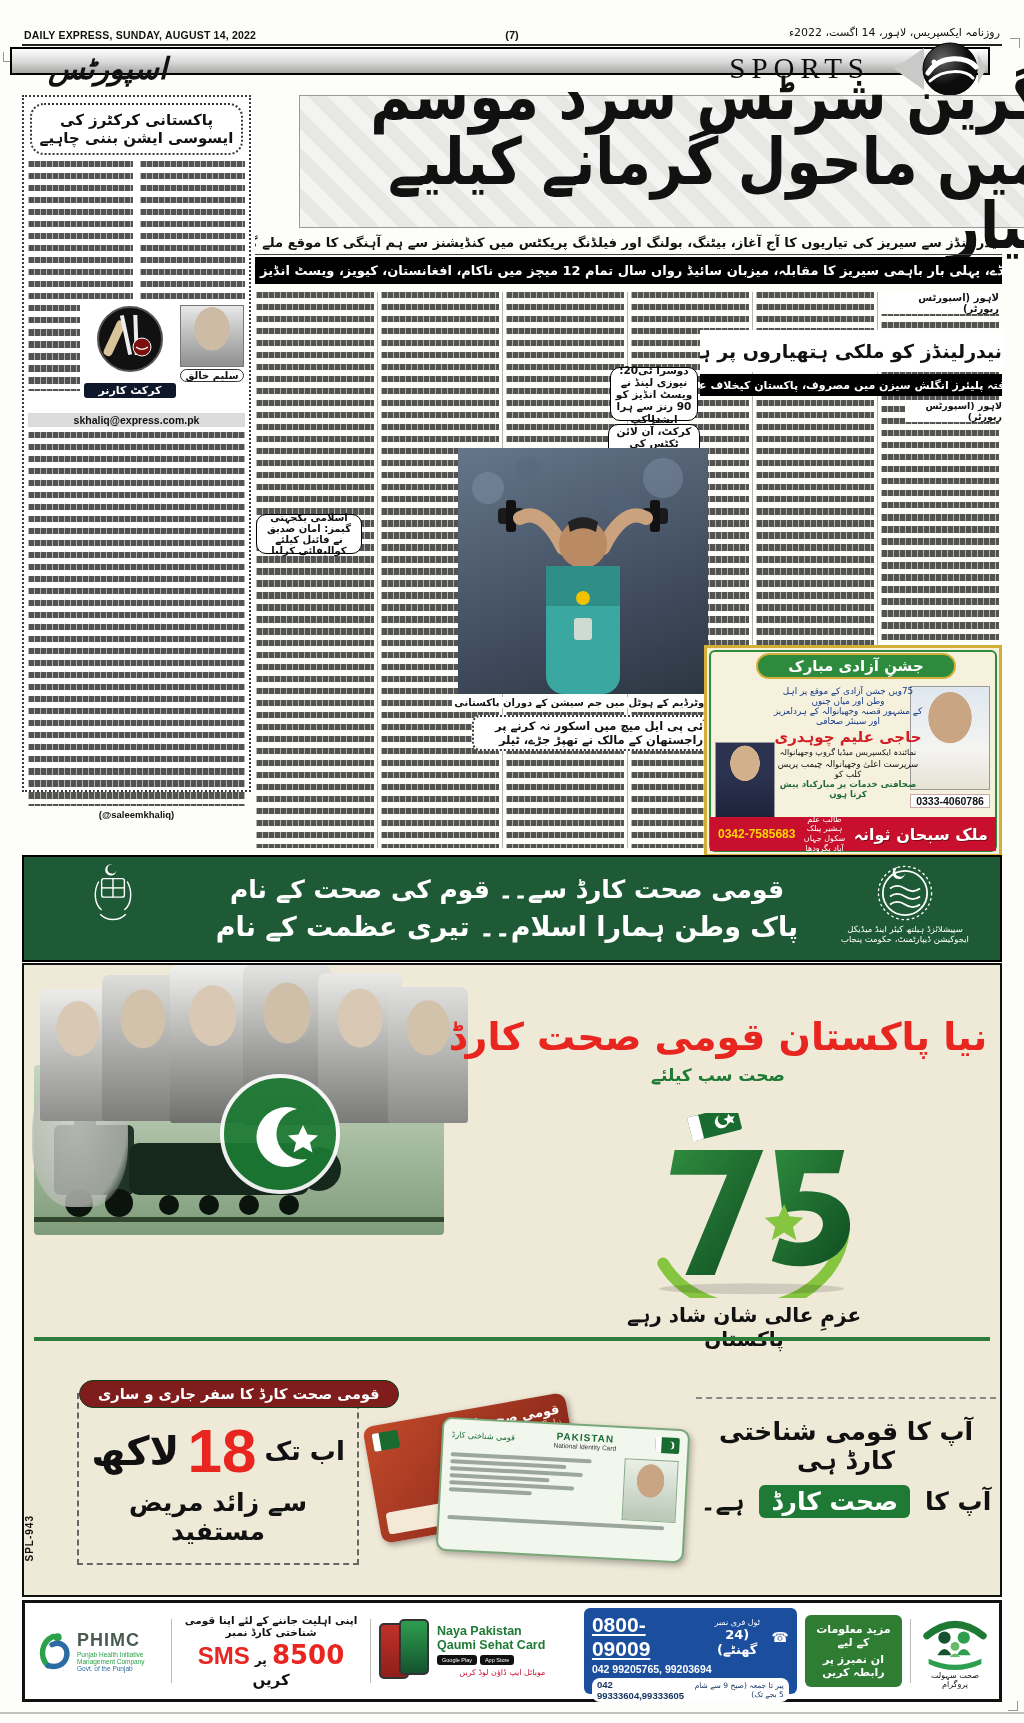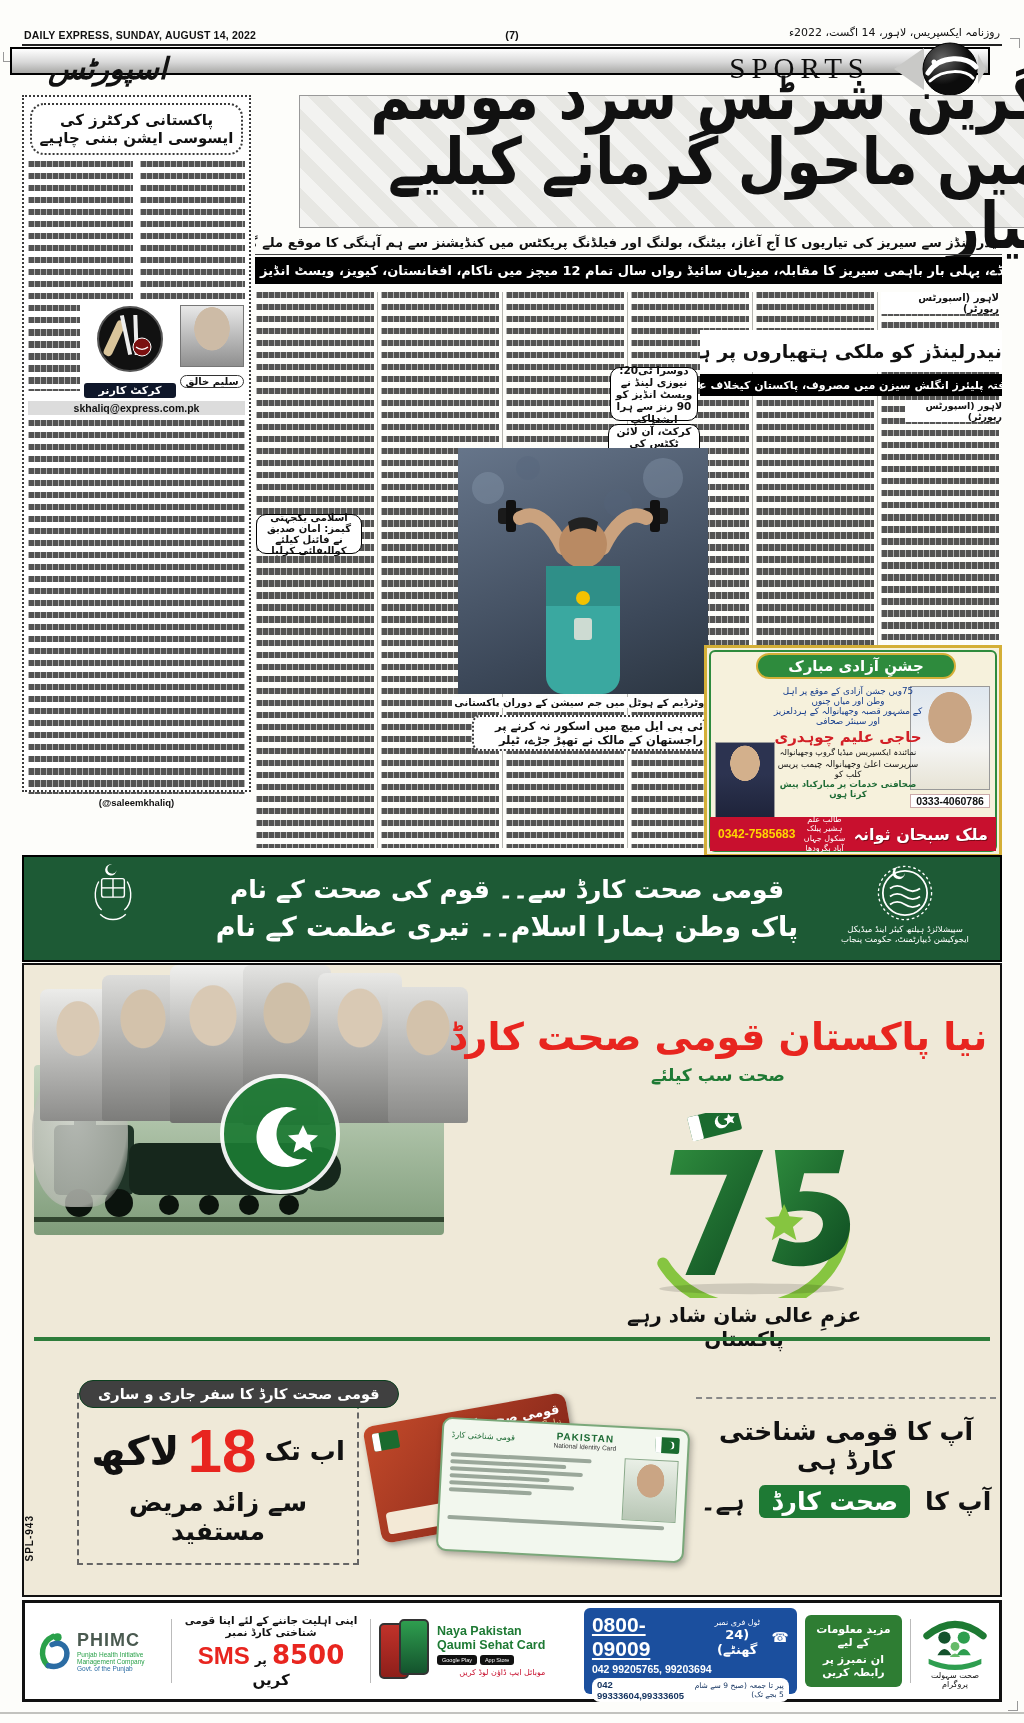--- a/index.html
+++ b/index.html
@@ -15,21 +15,21 @@
       repeating-linear-gradient(to right, rgba(255,255,255,.55) 0 1px, transparent 1px 6px),
       repeating-linear-gradient(to bottom, #2e2e2e 0 6.5px, transparent 6.5px 12px);
       opacity:.82;}
   .colrule{width:1px;background:#b5b5b0;}
   .boxed{border:1.5px solid #000;border-radius:10px;background:#fff;padding:3px 4px;
          display:flex;align-items:center;justify-content:center;}
   .blackstrip{background:#000;color:#fff;display:flex;align-items:center;justify-content:center;}
   .headpat{background:
       repeating-linear-gradient(45deg,#f3f3f1 0 14px,#e7e7e3 14px 28px),
       #efefec;}
-  .pillgreen{background:#404040;color:#fff;border-radius:16px;border:1px solid #0b3f1e;}
+  .pillgreen{background:#7f1d1d;color:#fff;border-radius:16px;border:1px solid #0b3f1e;}
   .dotted{border:2px dotted #3a3a3a;}
   .smalltxt{font-size:8px;line-height:1.2;}
   .cardline{height:4px;background:#9aa79a;border-radius:2px;margin:3px 0;}
 </style>
 </head>
 <body>
 
 <div class="page">
 
   <div class="abs" style="left:24px;top:29px;font-size:10.5px;font-weight:bold;letter-spacing:.2px;">DAILY EXPRESS, SUNDAY, AUGUST 14, 2022</div>
@@ -78,24 +78,24 @@
           <rect x="50" y="10" width="4" height="40" fill="#eee" transform="rotate(-2 52 30)"></rect>
           <circle cx="58" cy="42" r="9" fill="#7a1010" stroke="#fff"></circle>
           <path d="M52 42 A9 9 0 0 0 64 42" stroke="#fff" fill="none" stroke-width="1.2"></path>
         </svg>
         <div class="u b ctr" style="background:#0f172a;color:#fff;font-size:11px;border-radius:3px;padding:1px 4px;">کرکٹ کارنر</div>
       </div>
       <div style="width:64px;">
         <div style="height:62px;border:1px solid #777;background:
              radial-gradient(ellipse 18px 22px at 50% 38%, #cdbba6 97%, transparent),
              linear-gradient(180deg,#e8e8e8,#8f8f8f);"></div>
-        <div class="u b ctr" style="border:1px solid #333;border-radius:10px;font-size:10px;margin-top:8px;">سلیم خالق</div>
-      </div>
-    </div>
-    <div class="b ctr" style="background:#dcdcdc;font-size:10.5px;padding:1px 0;margin-top:3px;">skhaliq@express.com.pk</div>
+        <div class="u b ctr" style="border:1px solid #333;border-radius:10px;font-size:10px;margin-top:2px;">سلیم خالق</div>
+      </div>
+    </div>
+    <div class="b ctr" style="background:#dcdcdc;font-size:10.5px;padding:1px 0;margin-top:15px;">skhaliq@express.com.pk</div>
     <div class="sim" style="height:374px;margin-top:5px;"></div>
     <div class="ctr b" style="font-size:9.5px;margin-top:3px;">(@saleemkhaliq)</div>
   </div>
 
   <div class="abs headpat" style="left:255px;top:95px;width:747px;height:133px;border:1px solid #999;
        display:flex;align-items:center;justify-content:center;margin-left:44px;">
     <div class="u b" style="font-size:56px;line-height:1;transform:scaleY(1.15);">گرین شرٹس سرد موسم میں ماحول گرمانے کیلیے تیار</div>
   </div>
   <div class="abs u b ctr" style="left:255px;top:231px;width:747px;height:24px;font-size:13px;line-height:24px;
        border-bottom:1px solid #444;white-space:nowrap;overflow:hidden;">نیدرلینڈز سے سیریز کی تیاریوں کا آج آغاز، بیٹنگ، بولنگ اور فیلڈنگ پریکٹس میں کنڈیشنز سے ہم آہنگی کا موقع ملے گا، روٹرڈیم کے ہوٹل میں کرکٹرز نے جم کی سہولیات کا فائدہ اٹھایا</div>

